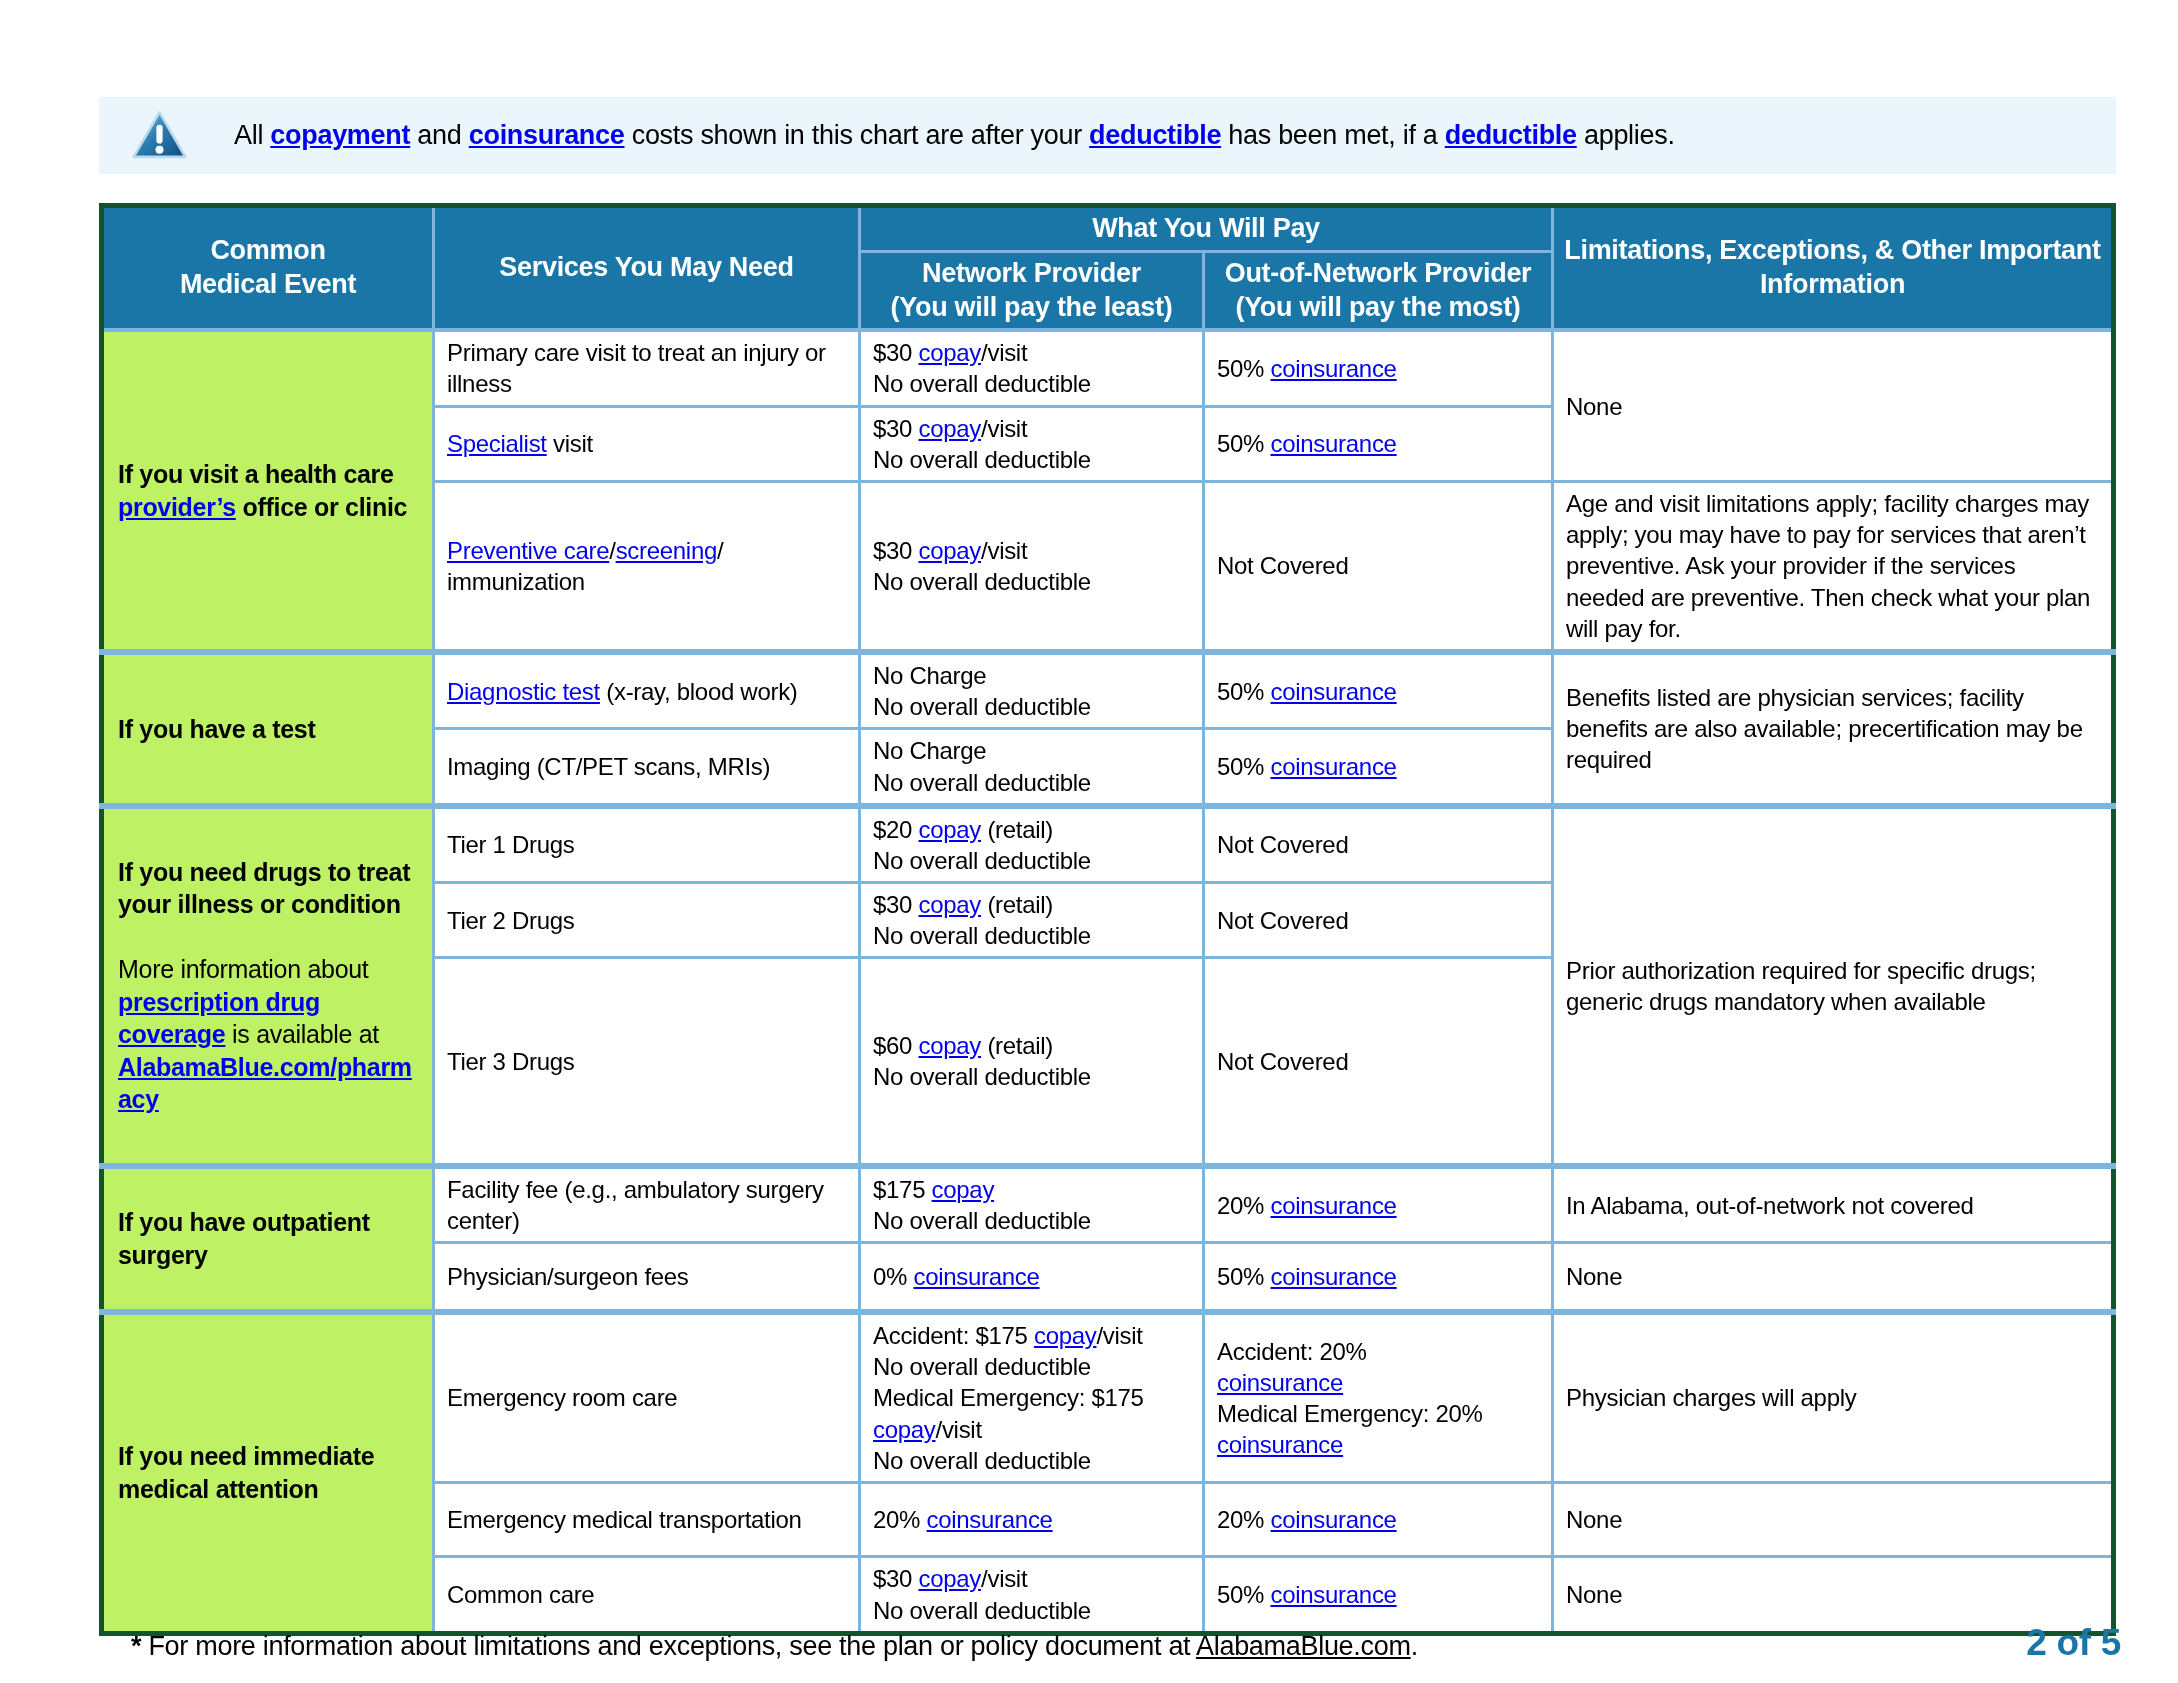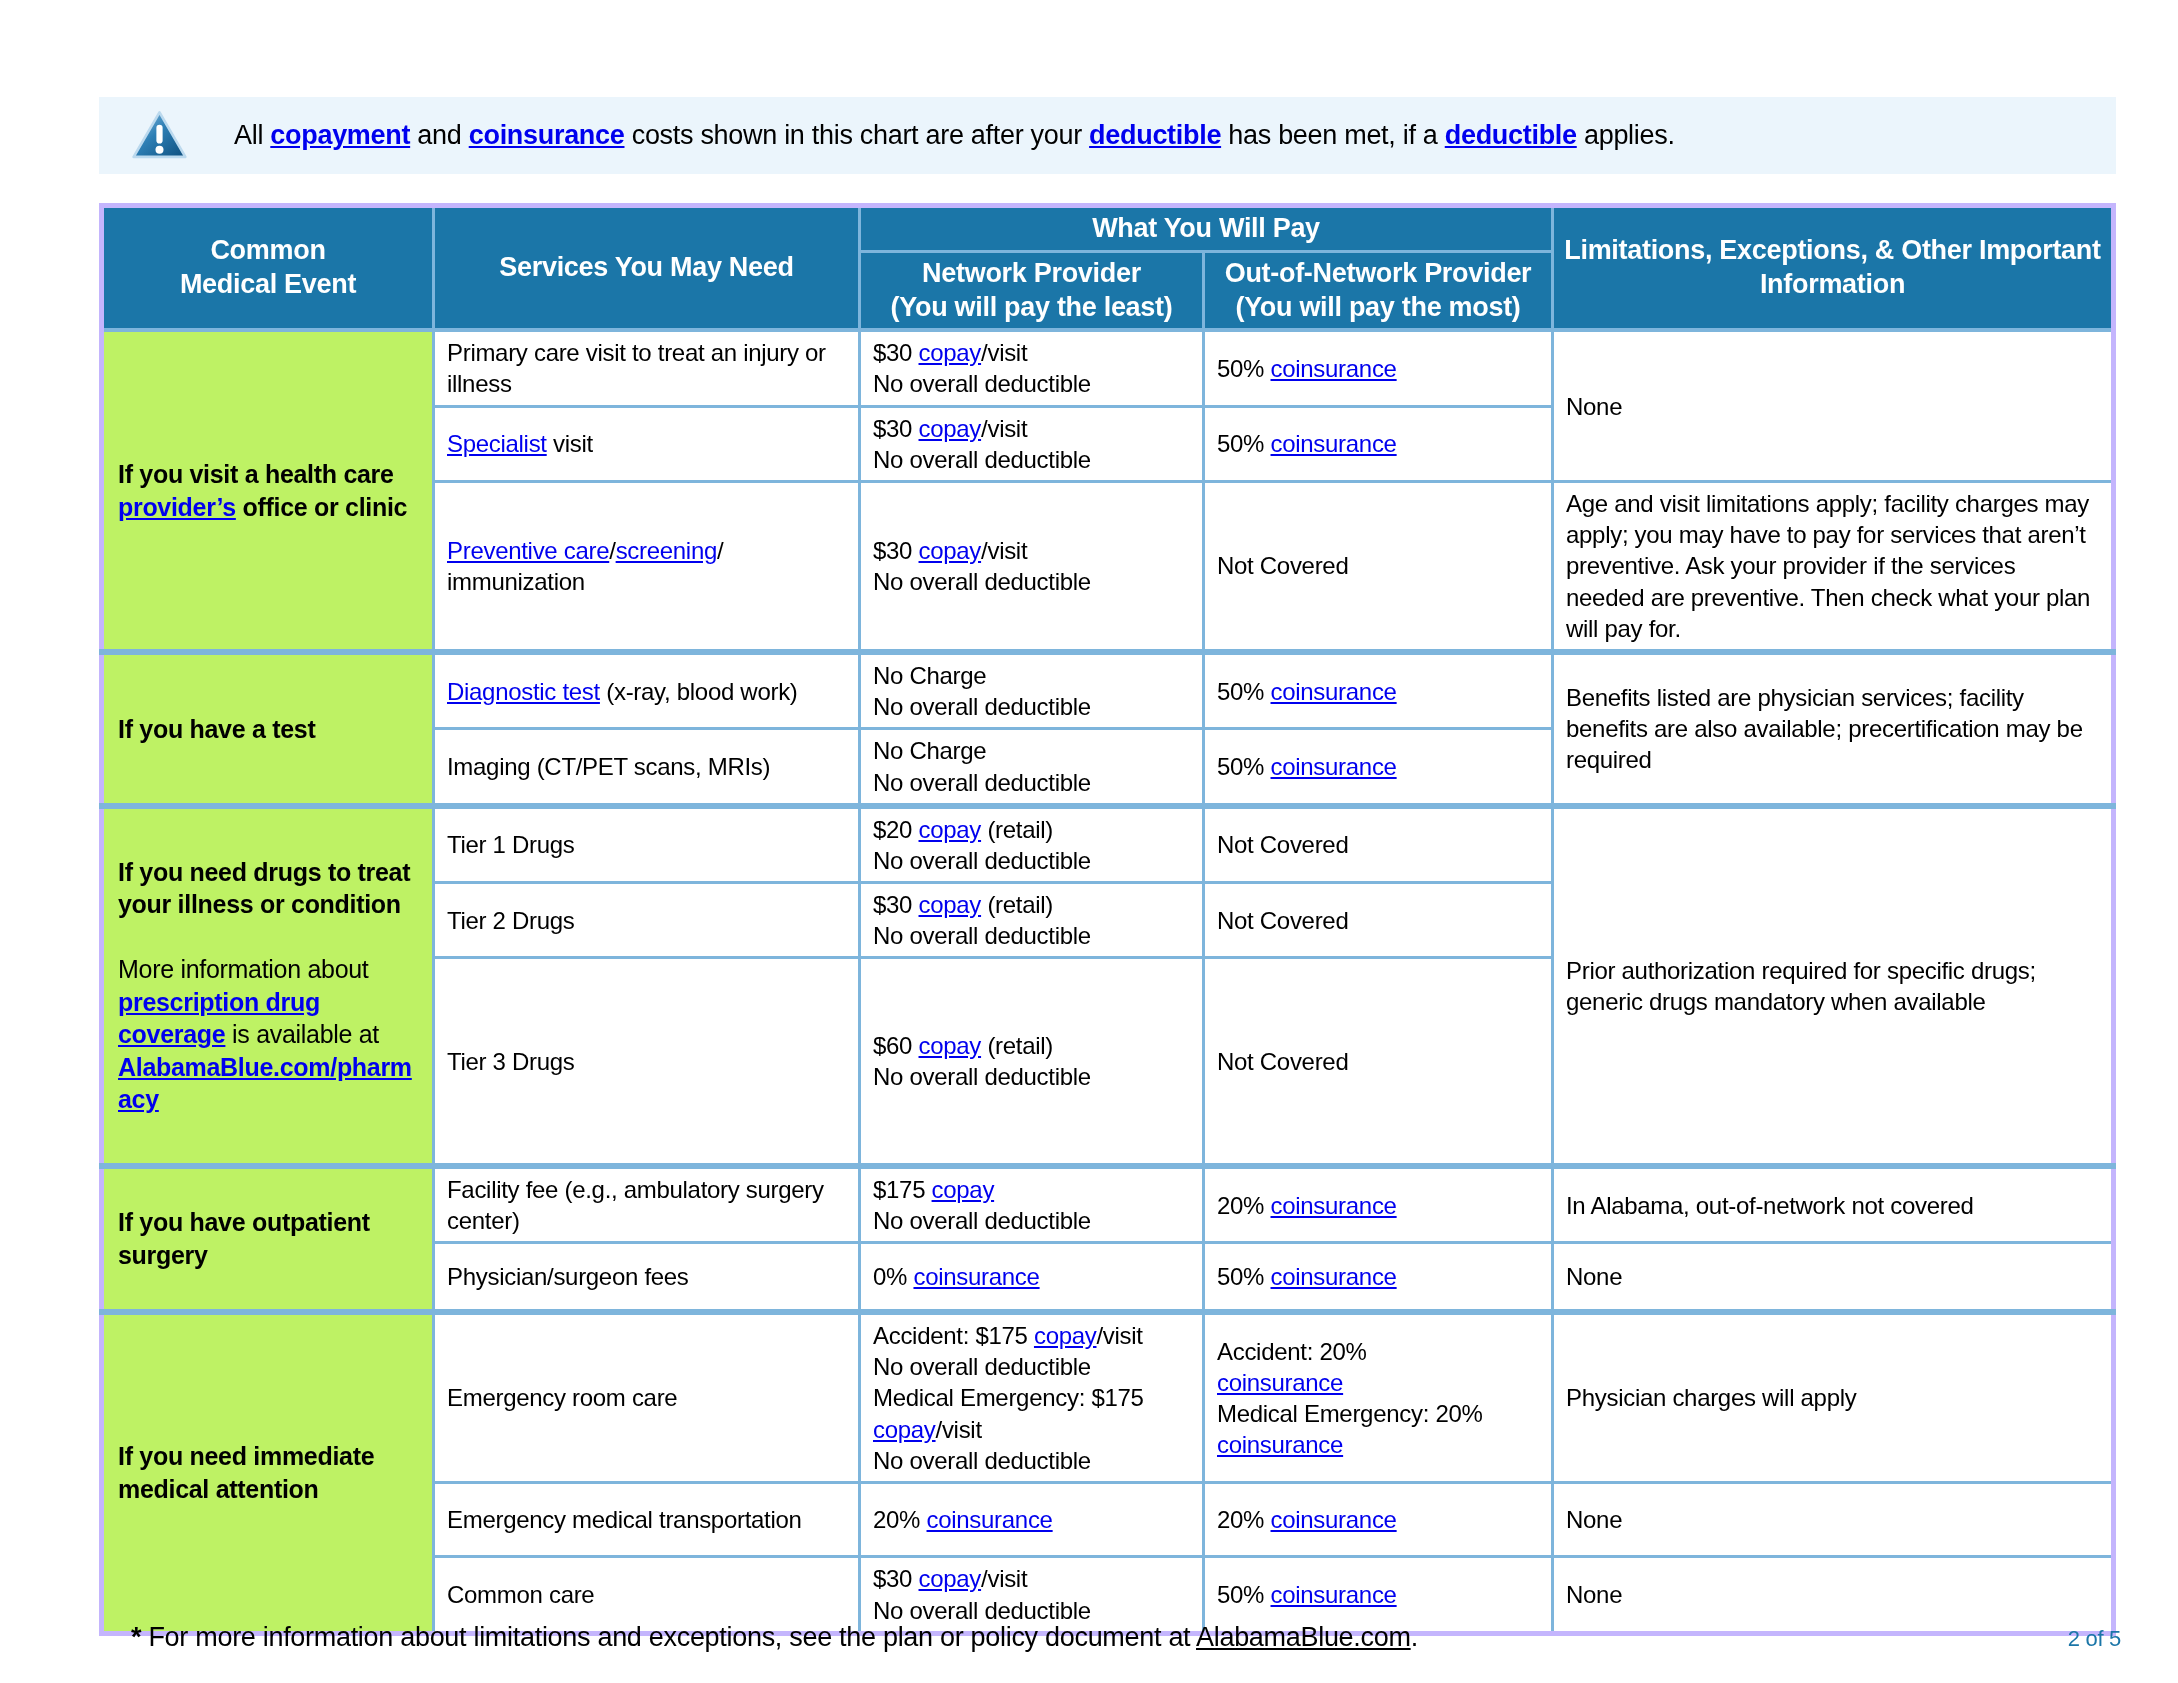--- a/index.html
+++ b/index.html
@@ -12,21 +12,21 @@
   .banner{
     position:absolute;left:99px;top:97px;width:2017px;height:77px;
     background:#EBF5FC;display:flex;align-items:center;
   }
   .banner-icon{width:57px;height:53px;margin-left:32px;flex:0 0 auto;}
   .banner-text{margin-left:46px;font-size:27px;letter-spacing:-0.3px;}
   
   table.benefits{
     position:absolute;left:99px;top:203px;width:2017px;
     border-collapse:collapse;table-layout:fixed;
-    border:5px solid #c4b5fd;
+    border:5px solid #14532d;
   }
   col.c1{width:332px;} col.c2{width:426px;} col.c3{width:344px;}
   col.c4{width:349px;} col.c5{width:561px;}
   th{
     background:#1B76A8;color:#fff;font-weight:bold;font-size:27px;
     border:3px solid #7EB5DC;text-align:center;vertical-align:middle;
     white-space:pre-line;padding:4px 8px;letter-spacing:-0.3px;line-height:1.25;
   }
   tr.head1{height:44px;} tr.head2{height:65px;}
   td{
@@ -50,21 +50,21 @@
   a.lnk.b{font-weight:bold;}
   a.lnk.dark{color:#000;}
   span.b{font-weight:bold;}
   span.nb{font-weight:normal;}
   
   .footer{
     position:absolute;left:99px;top:1622px;width:1990px;
     display:flex;justify-content:space-between;align-items:baseline;
     font-size:27px;letter-spacing:-0.3px;margin-left:32px;
   }
-  .page-num{color:#1B76A8;font-weight:normal;font-size:22px;text-align:center;}
+  .page-num{color:#1B76A8;font-weight:bold;font-size:37px;text-align:center;}
 </style>
 </head>
 <body>
 
 <div class="banner">
   <svg class="banner-icon" viewBox="0 0 64 58">
     <defs>
       <linearGradient id="triGrad" x1="0" y1="0" x2="1" y2="1">
         <stop offset="0" stop-color="#8FC3E4"></stop>
         <stop offset="0.45" stop-color="#2E7FB5"></stop>

